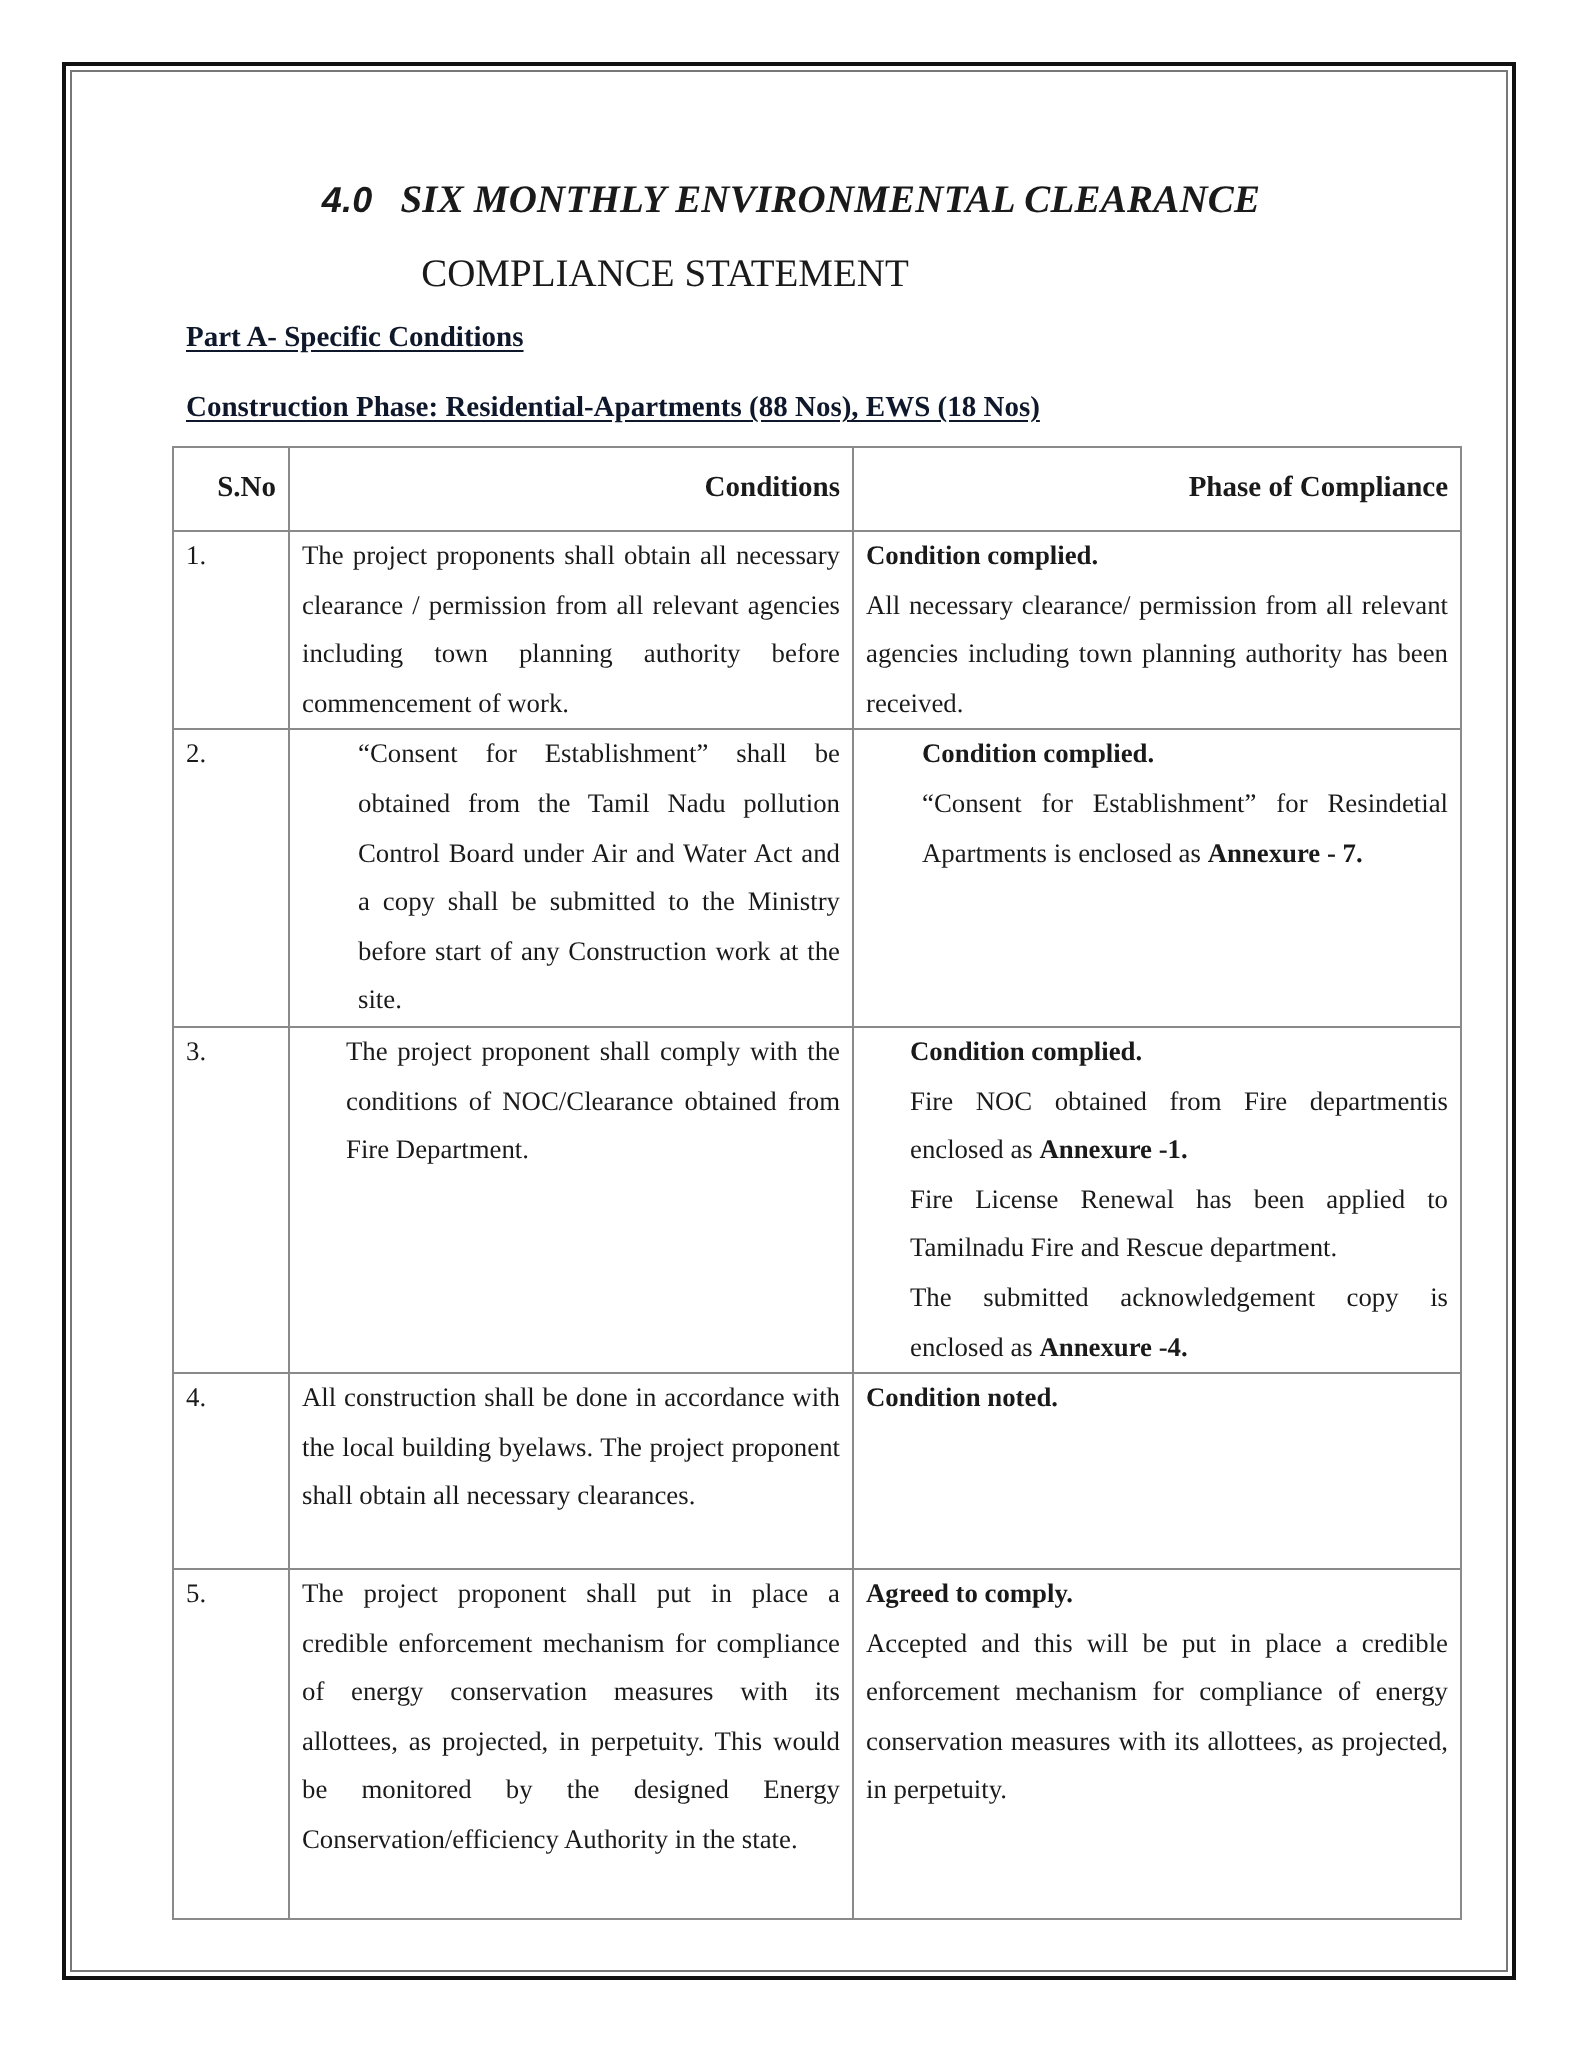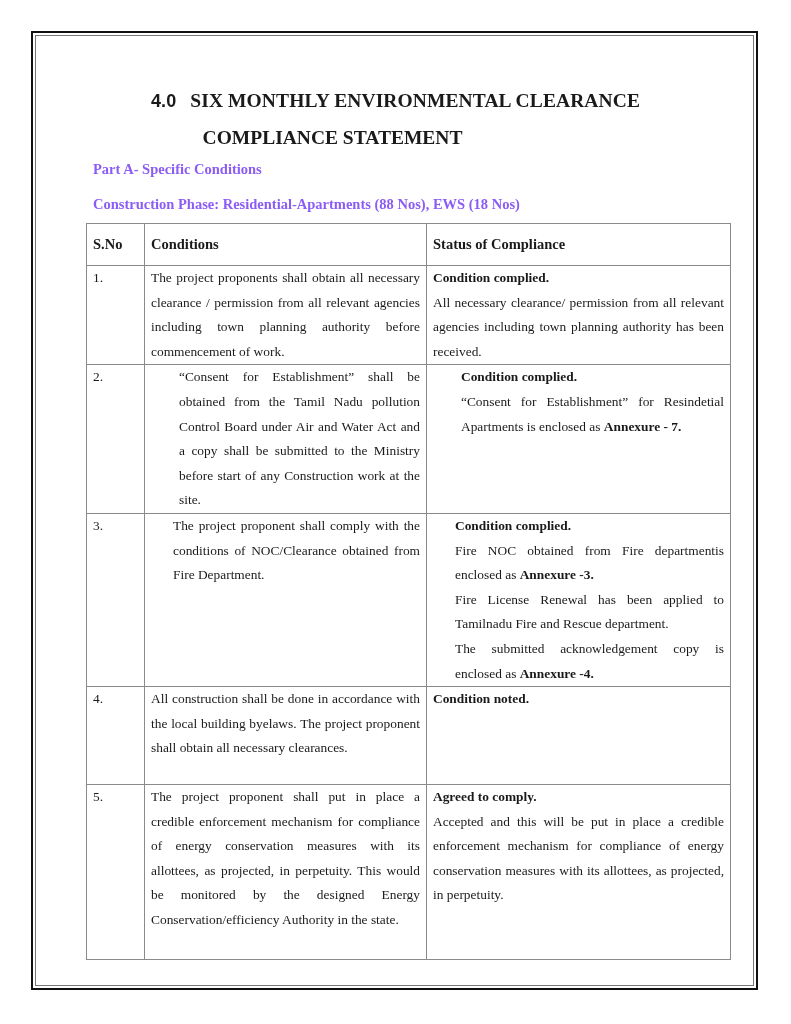--- a/index.html
+++ b/index.html
@@ -1,30 +1,30 @@
 <!DOCTYPE html>
 <html><head>
 <meta charset="utf-8">
 <style>
   html, body { margin: 0; padding: 0; background: #ffffff; }
   body { width: 791px; height: 1024px; position: relative; overflow: hidden; font-family: "Liberation Serif", serif; color: #1a1a1a; }
   .page-border-outer { position: absolute; left: 31px; top: 31px; width: 727px; height: 959px; border: 2px solid #111; box-sizing: border-box; }
   .page-border-inner { position: absolute; left: 35px; top: 35px; width: 719px; height: 951px; border: 1px solid #777; box-sizing: border-box; }
 
-  .title1 { position: absolute; left: 0; width: 791px; top: 90px; text-align: center; font-size: 19.5px; font-weight: bold; letter-spacing: 0.1px; }
+  .title1 { position: absolute; left: 0; width: 791px; top: 90px; text-align: center; font-size: 19.5px; font-weight: bold; letter-spacing: 0.1px; font-style: italic; }
   .title1 .num { font-family: "Liberation Sans", sans-serif; font-size: 18px; margin-right: 14px; }
-  .title2 { position: absolute; left: 0; width: 665px; top: 127px; text-align: center; font-size: 19.5px; font-weight: bold; box-sizing: border-box; }
+  .title2 { position: absolute; left: 0; width: 665px; top: 127px; text-align: center; font-size: 19.5px; font-weight: normal; box-sizing: border-box; }
 
-  .sub { position: absolute; left: 93px; color: #8b5cf6; font-weight: bold; font-size: 14.5px; text-underline-offset: 2px; }
+  .sub { position: absolute; left: 93px; color: #0f172a; font-weight: bold; font-size: 14.5px; text-decoration: underline; text-underline-offset: 2px; }
   .sub1 { top: 161px; }
   .sub2 { top: 196px; }
 
   table.ec { position: absolute; left: 86px; top: 223px; width: 645px; border-collapse: collapse; font-size: 13.4px; line-height: 24.6px; }
   table.ec th, table.ec td { border: 1px solid #8a8a8a; vertical-align: top; padding: 0 6px; }
-  table.ec th { height: 41px; vertical-align: middle; font-size: 14.5px; font-weight: bold; text-align: left; }
+  table.ec th { height: 41px; vertical-align: middle; font-size: 14.5px; font-weight: bold; text-align: right; }
   table.ec th.c1 { width: 45px; }
   table.ec th.c2 { width: 269px; font-family: Liberation Serif, serif; }
   table.ec td.sno { padding-left: 6px; }
   table.ec td.cond { text-align: justify; text-align-last: left; margin-top: 38px; }
   table.ec td.stat { text-align: justify; text-align-last: left; }
   .head { font-weight: bold; display: block; }
   .para { display: block; }
   b.ann { font-weight: bold; }
   tr.r1 td { height: 96px; }
   tr.r2 td { height: 124px; padding-left: 34px; }
@@ -44,21 +44,21 @@
 <div class="title2">COMPLIANCE STATEMENT</div>
 
 <div class="sub sub1">Part A- Specific Conditions</div>
 <div class="sub sub2">Construction Phase: Residential-Apartments (88 Nos), EWS (18 Nos)</div>
 
 <table class="ec">
   <thead>
     <tr>
       <th class="c1">S.No</th>
       <th class="c2">Conditions</th>
-      <th class="c3">Status of Compliance</th>
+      <th class="c3">Phase of Compliance</th>
     </tr>
   </thead>
   <tbody>
     <tr class="r1">
       <td class="sno">1.</td>
       <td class="cond">The project proponents shall obtain all necessary clearance / permission from all relevant agencies including town planning authority before commencement of work.</td>
       <td class="stat">
         <span class="head">Condition complied.</span>
         <span class="para"><span>All necessary clearance/ permission from all relevant agencies including town planning authority has been received.</span></span>
       </td>
@@ -69,21 +69,21 @@
       <td class="stat">
         <span class="head">Condition complied.</span>
         <span class="para"><span>“Consent for Establishment” for Resindetial Apartments is enclosed as </span><b class="ann">Annexure - 7.</b></span>
       </td>
     </tr>
     <tr class="r3">
       <td class="sno">3.</td>
       <td class="cond">The project proponent shall comply with the conditions of NOC/Clearance obtained from Fire Department.</td>
       <td class="stat">
         <span class="head">Condition complied.</span>
-        <span class="para"><span>Fire NOC obtained from Fire departmentis enclosed as </span><b class="ann">Annexure -3.</b></span>
+        <span class="para"><span>Fire NOC obtained from Fire departmentis enclosed as </span><b class="ann">Annexure -1.</b></span>
         <span class="para"><span>Fire License Renewal has been applied to Tamilnadu Fire and Rescue department.</span></span>
         <span class="para"><span>The submitted acknowledgement copy is enclosed as </span><b class="ann">Annexure -4.</b></span>
       </td>
     </tr>
     <tr class="r4">
       <td class="sno">4.</td>
       <td class="cond">All construction shall be done in accordance with the local building byelaws. The project proponent shall obtain all necessary clearances.</td>
       <td class="stat">
         <span class="head">Condition noted.</span>
       </td>

